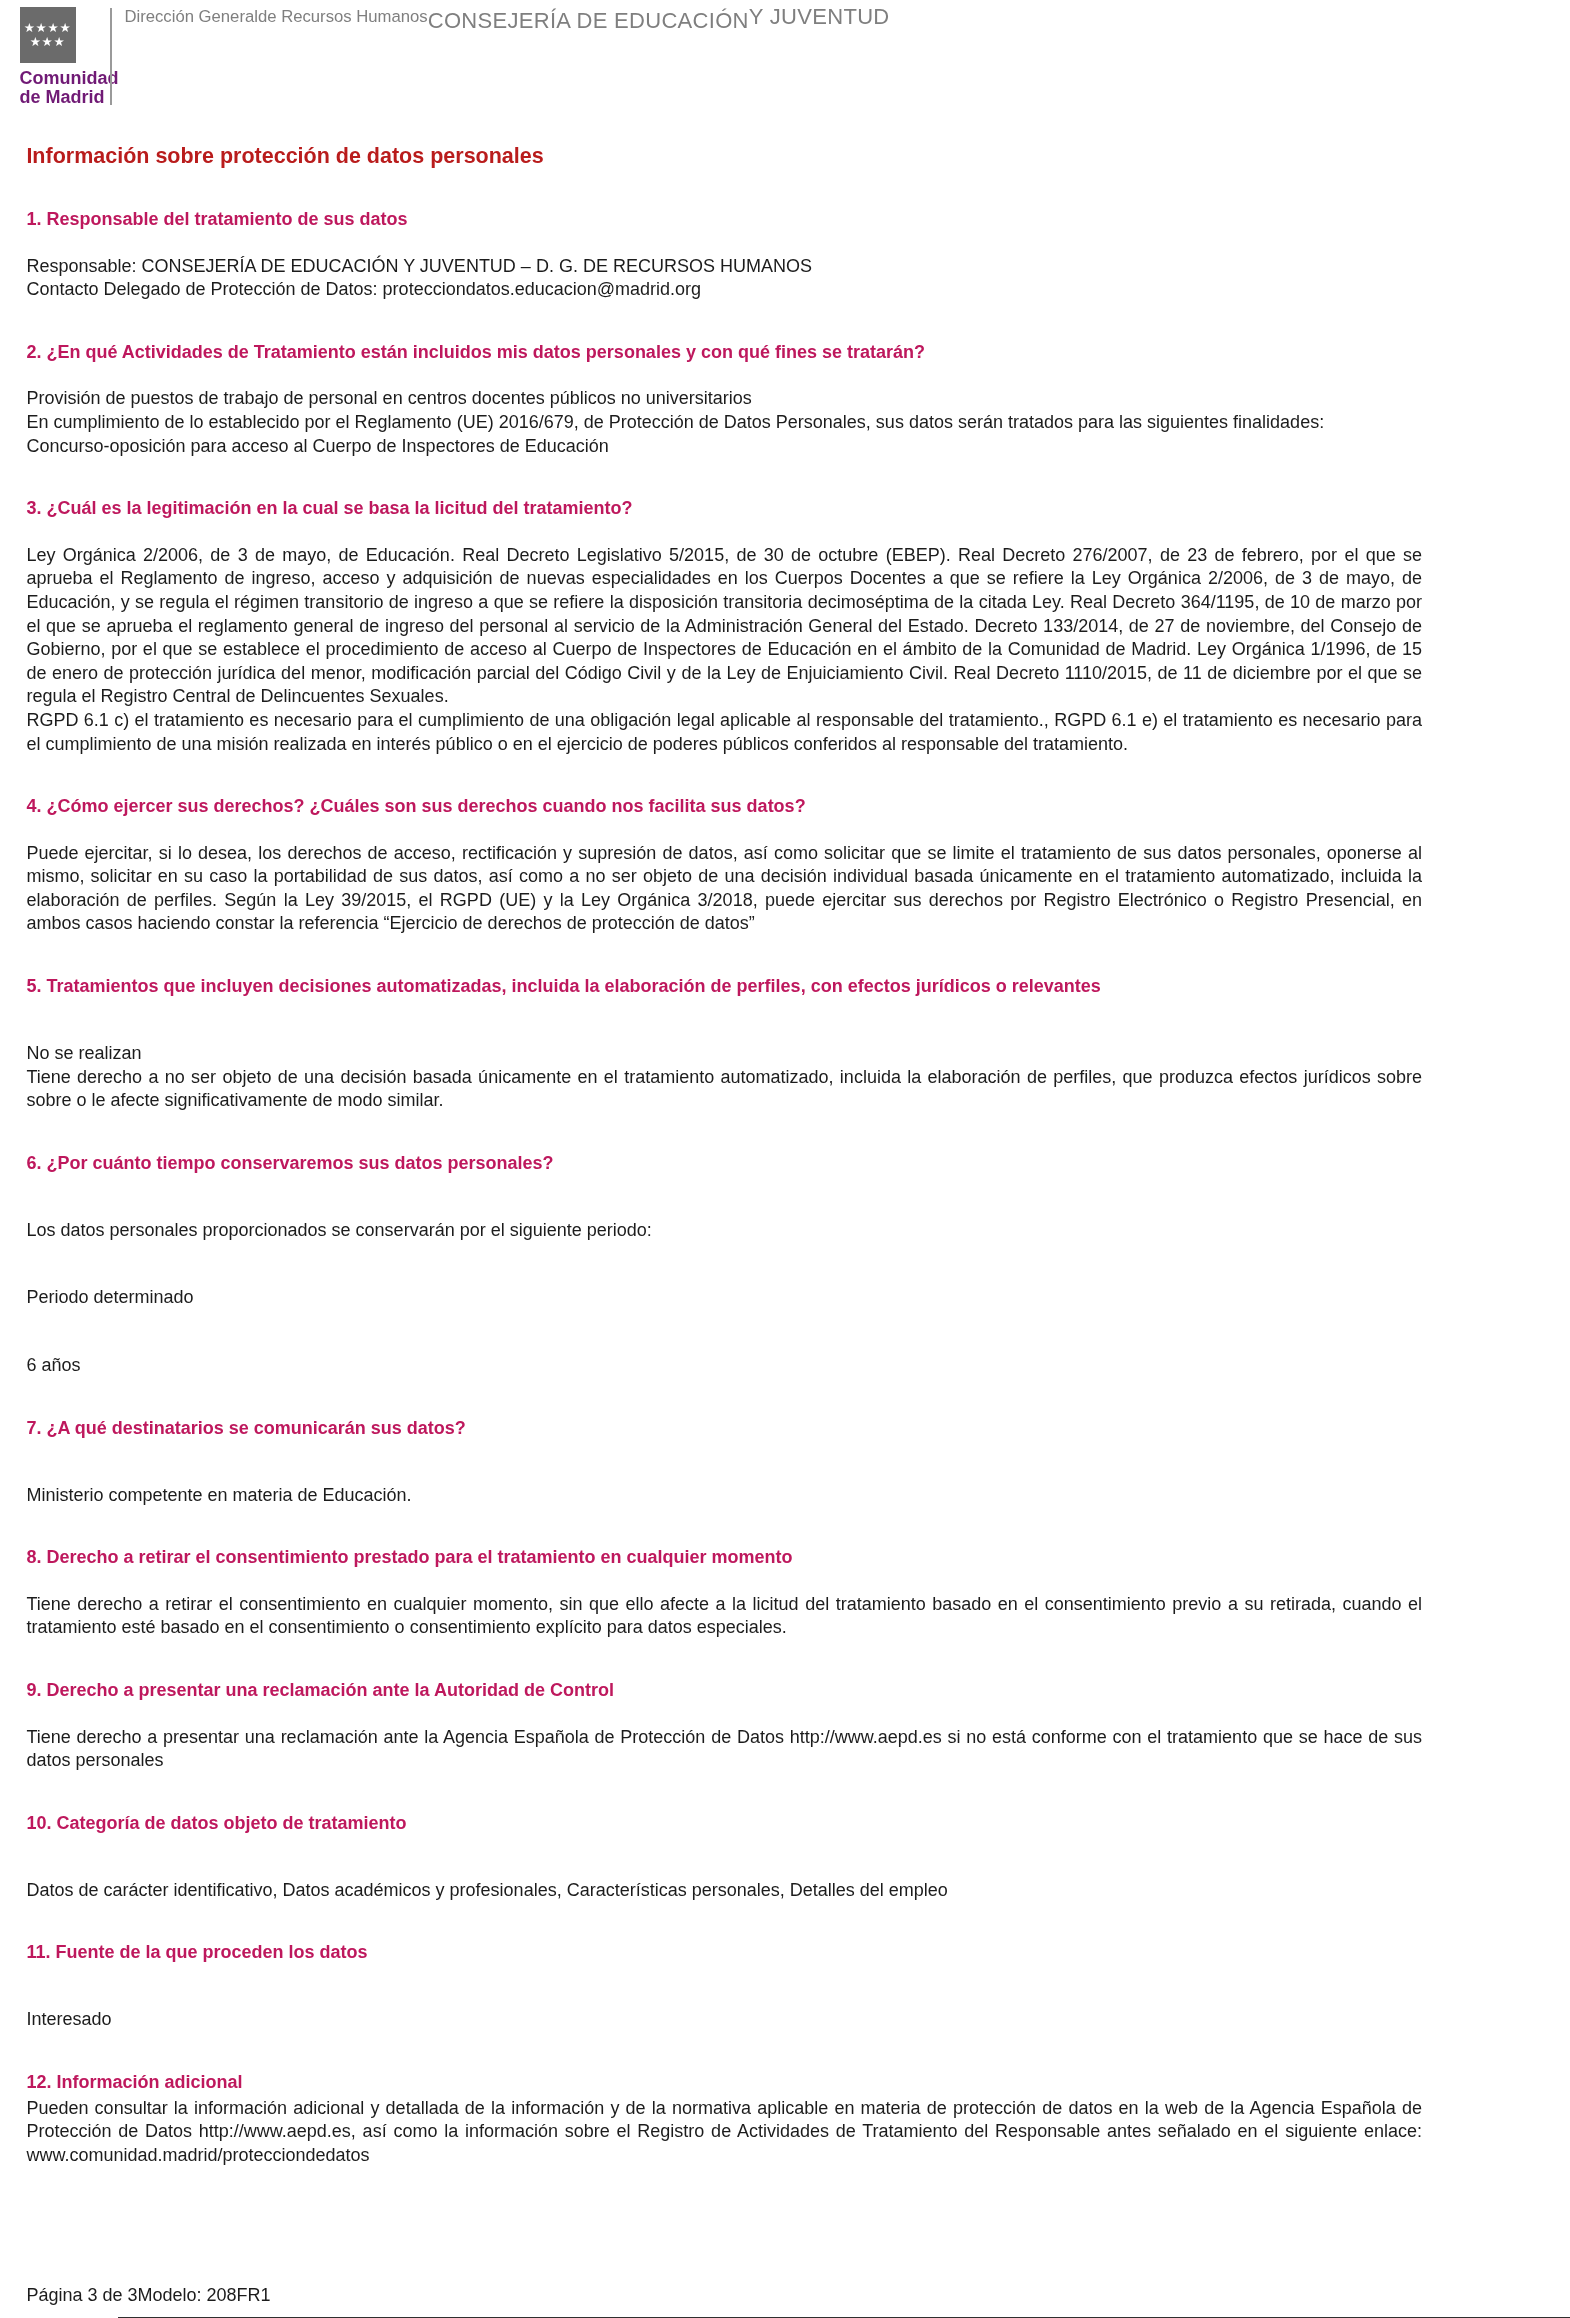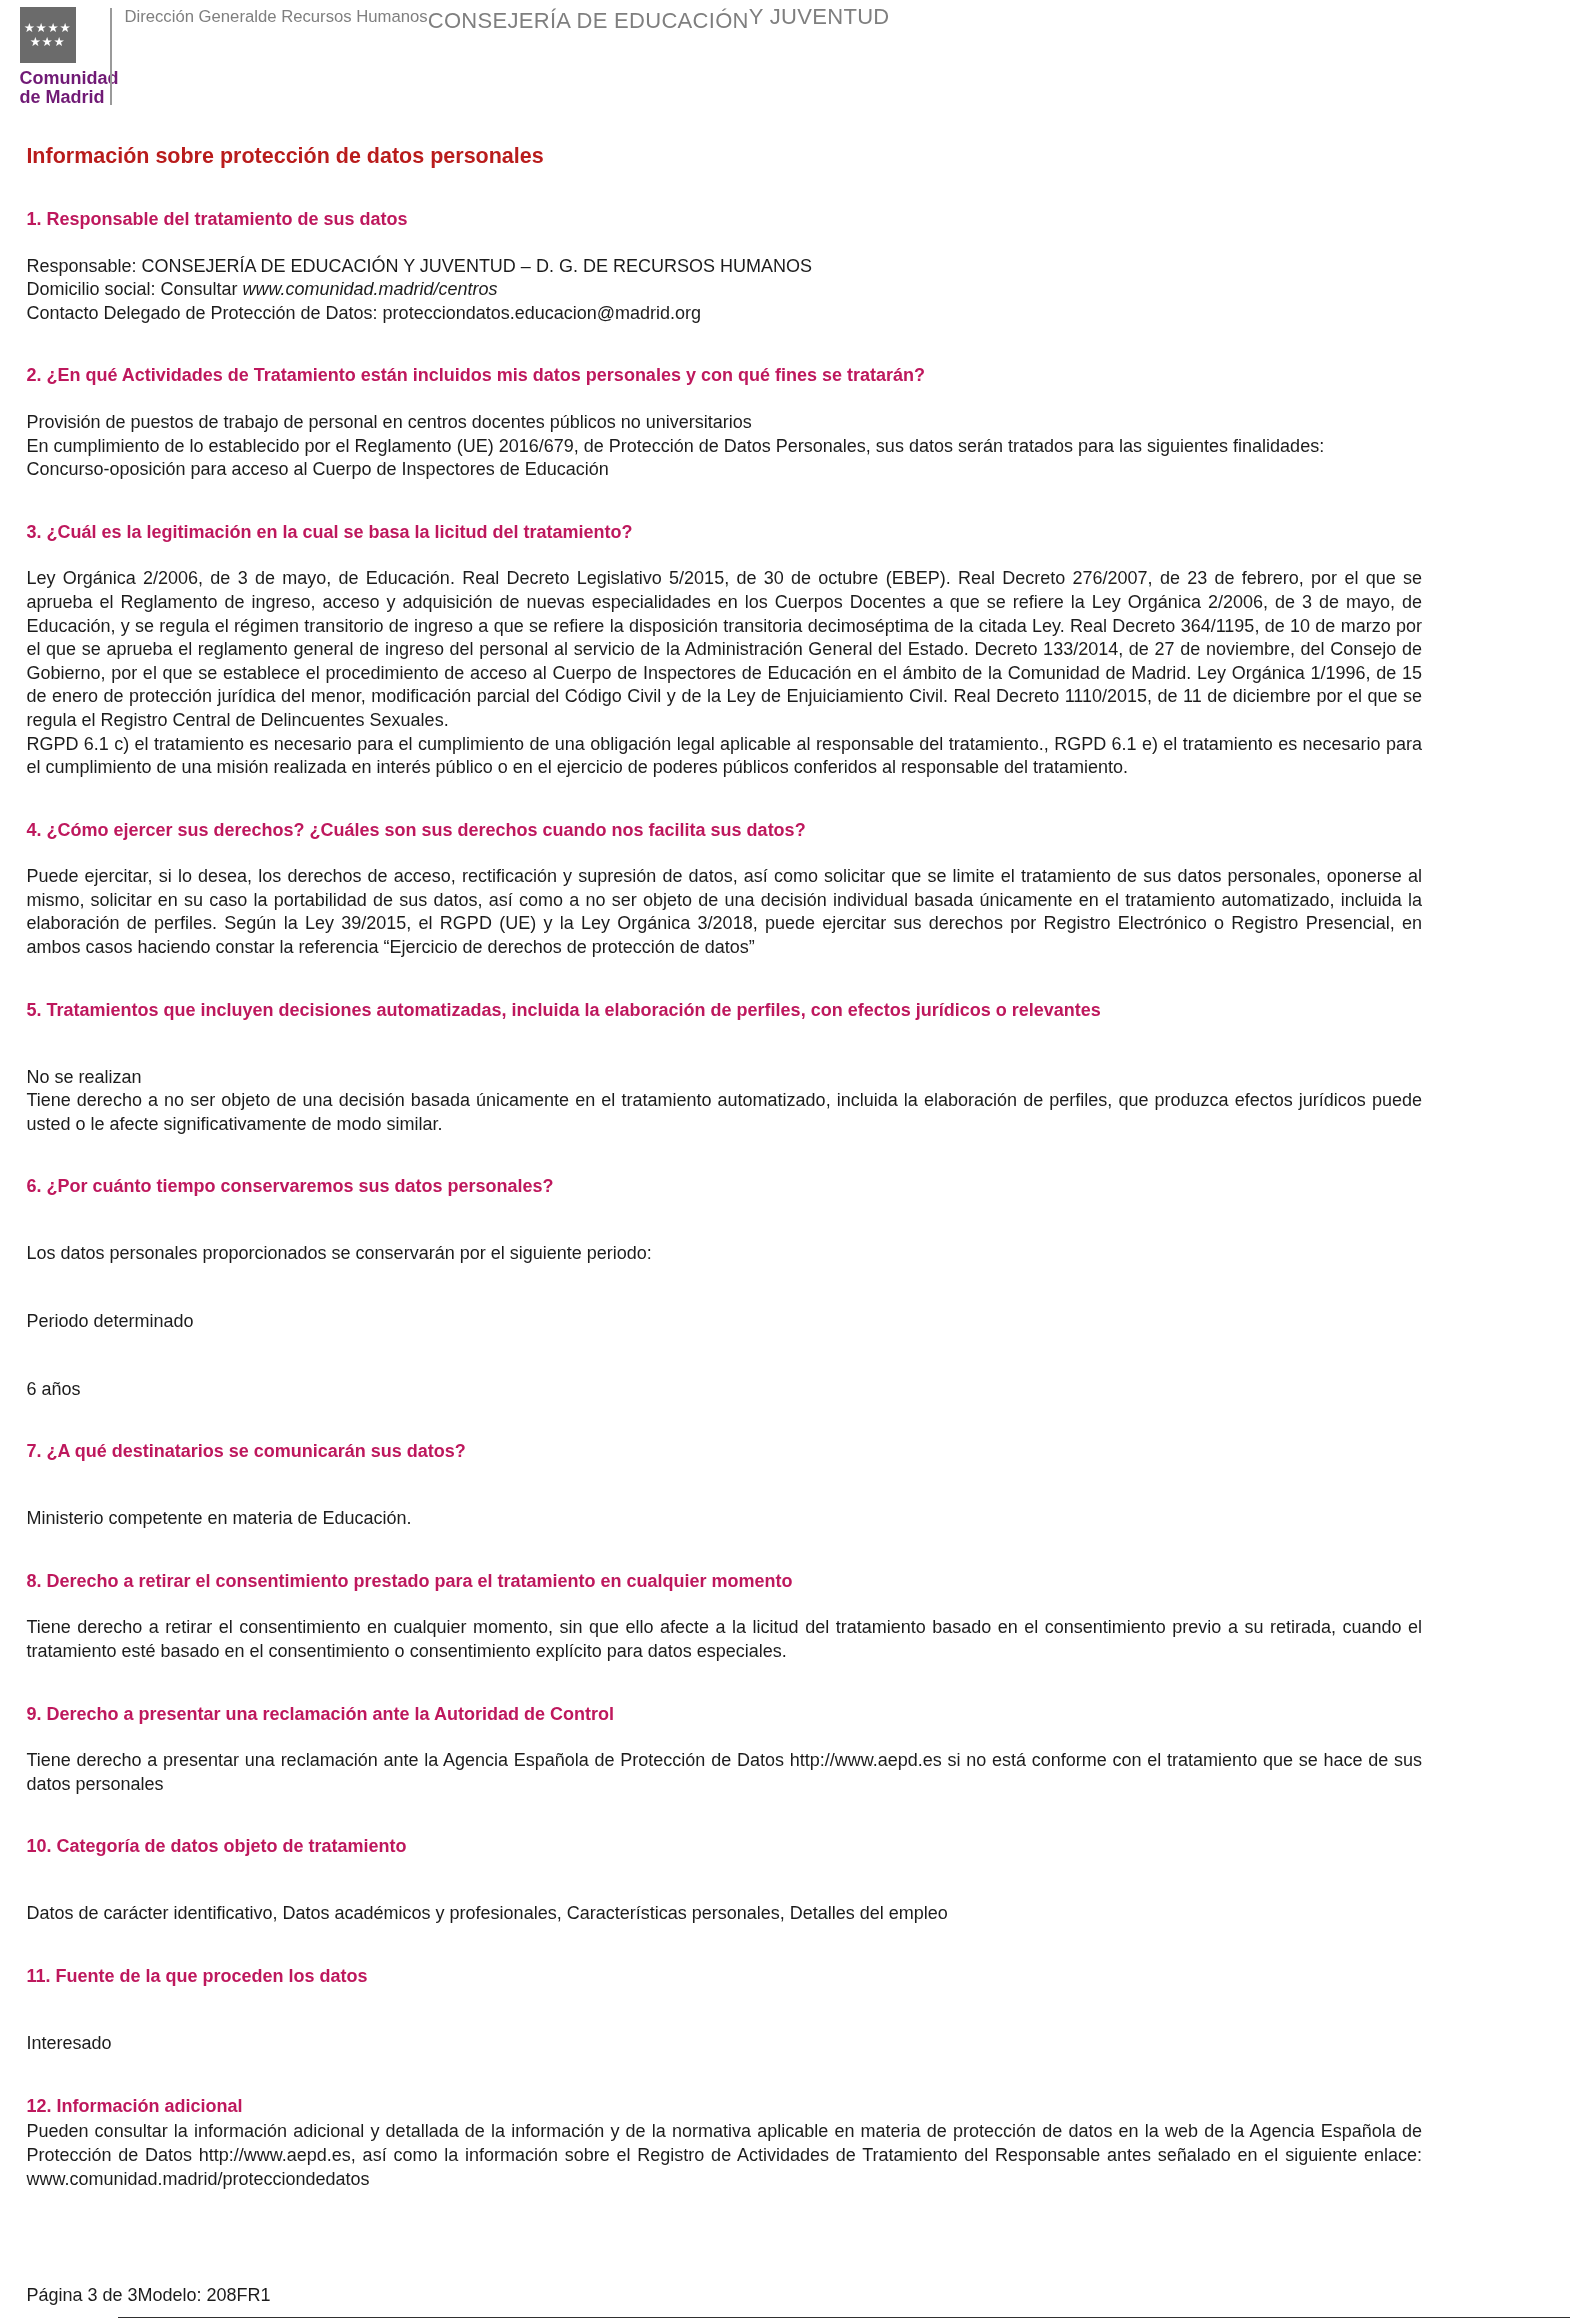--- a/index.html
+++ b/index.html
@@ -129,21 +129,20 @@
   </div>
 </div>
 
 <div class="content">
 
   <h1 class="doc-title">Información sobre protección de datos personales</h1>
 
   <section>
     <h2 class="sec-heading">1. Responsable del tratamiento de sus datos</h2>
     <p class="doc-par">Responsable:  CONSEJERÍA DE EDUCACIÓN Y JUVENTUD – D. G. DE RECURSOS HUMANOS</p>
-    <p class="doc-par"><span>Domicilio social: Consultar </span><span class="italic">www.comunidad.madrid/centros</span></p>
     <p class="doc-par">Contacto Delegado de Protección de Datos: protecciondatos.educacion@madrid.org</p>
   </section>
 
   <section>
     <h2 class="sec-heading">2. ¿En qué Actividades de Tratamiento están incluidos mis datos personales y con qué fines se tratarán?</h2>
     <p class="doc-par">Provisión de puestos de trabajo de personal en centros docentes públicos no universitarios</p>
     <p class="doc-par">En cumplimiento de lo establecido por el Reglamento (UE) 2016/679, de Protección de Datos Personales, sus datos serán tratados para las siguientes finalidades:</p>
     <p class="doc-par">Concurso-oposición para acceso al Cuerpo de Inspectores de Educación</p>
   </section>
 
@@ -154,21 +153,21 @@
   </section>
 
   <section>
     <h2 class="sec-heading">4. ¿Cómo ejercer sus derechos? ¿Cuáles son sus derechos cuando nos facilita sus datos?</h2>
     <p class="doc-par">Puede ejercitar, si lo desea, los derechos de acceso, rectificación y supresión de datos, así como solicitar que se limite el tratamiento de sus datos personales, oponerse al mismo, solicitar en su caso la portabilidad de sus datos, así como a no ser objeto de una decisión individual basada únicamente en el tratamiento automatizado, incluida la elaboración de perfiles. Según la Ley 39/2015, el RGPD (UE) y la Ley Orgánica 3/2018, puede ejercitar sus derechos por Registro Electrónico o Registro Presencial, en ambos casos haciendo constar la referencia “Ejercicio de derechos de protección de datos”</p>
   </section>
 
   <section>
     <h2 class="sec-heading">5. Tratamientos que incluyen decisiones automatizadas, incluida la elaboración de perfiles, con efectos jurídicos o relevantes</h2>
     <p class="doc-par no-justify">No se realizan</p>
-    <p class="doc-par">Tiene derecho a no ser objeto de una decisión basada únicamente en el tratamiento automatizado, incluida la elaboración de perfiles, que produzca efectos jurídicos puede usted o le afecte significativamente de modo similar.</p>
+    <p class="doc-par">Tiene derecho a no ser objeto de una decisión basada únicamente en el tratamiento automatizado, incluida la elaboración de perfiles, que produzca efectos jurídicos sobre sobre o le afecte significativamente de modo similar.</p>
   </section>
 
   <section>
     <h2 class="sec-heading">6. ¿Por cuánto tiempo conservaremos sus datos personales?</h2>
     <p class="doc-par no-justify">Los datos personales proporcionados se conservarán por el siguiente periodo:</p>
     <p class="doc-par no-justify">Periodo determinado</p>
     <p class="doc-par no-justify">6 años</p>
   </section>
 
   <section>

